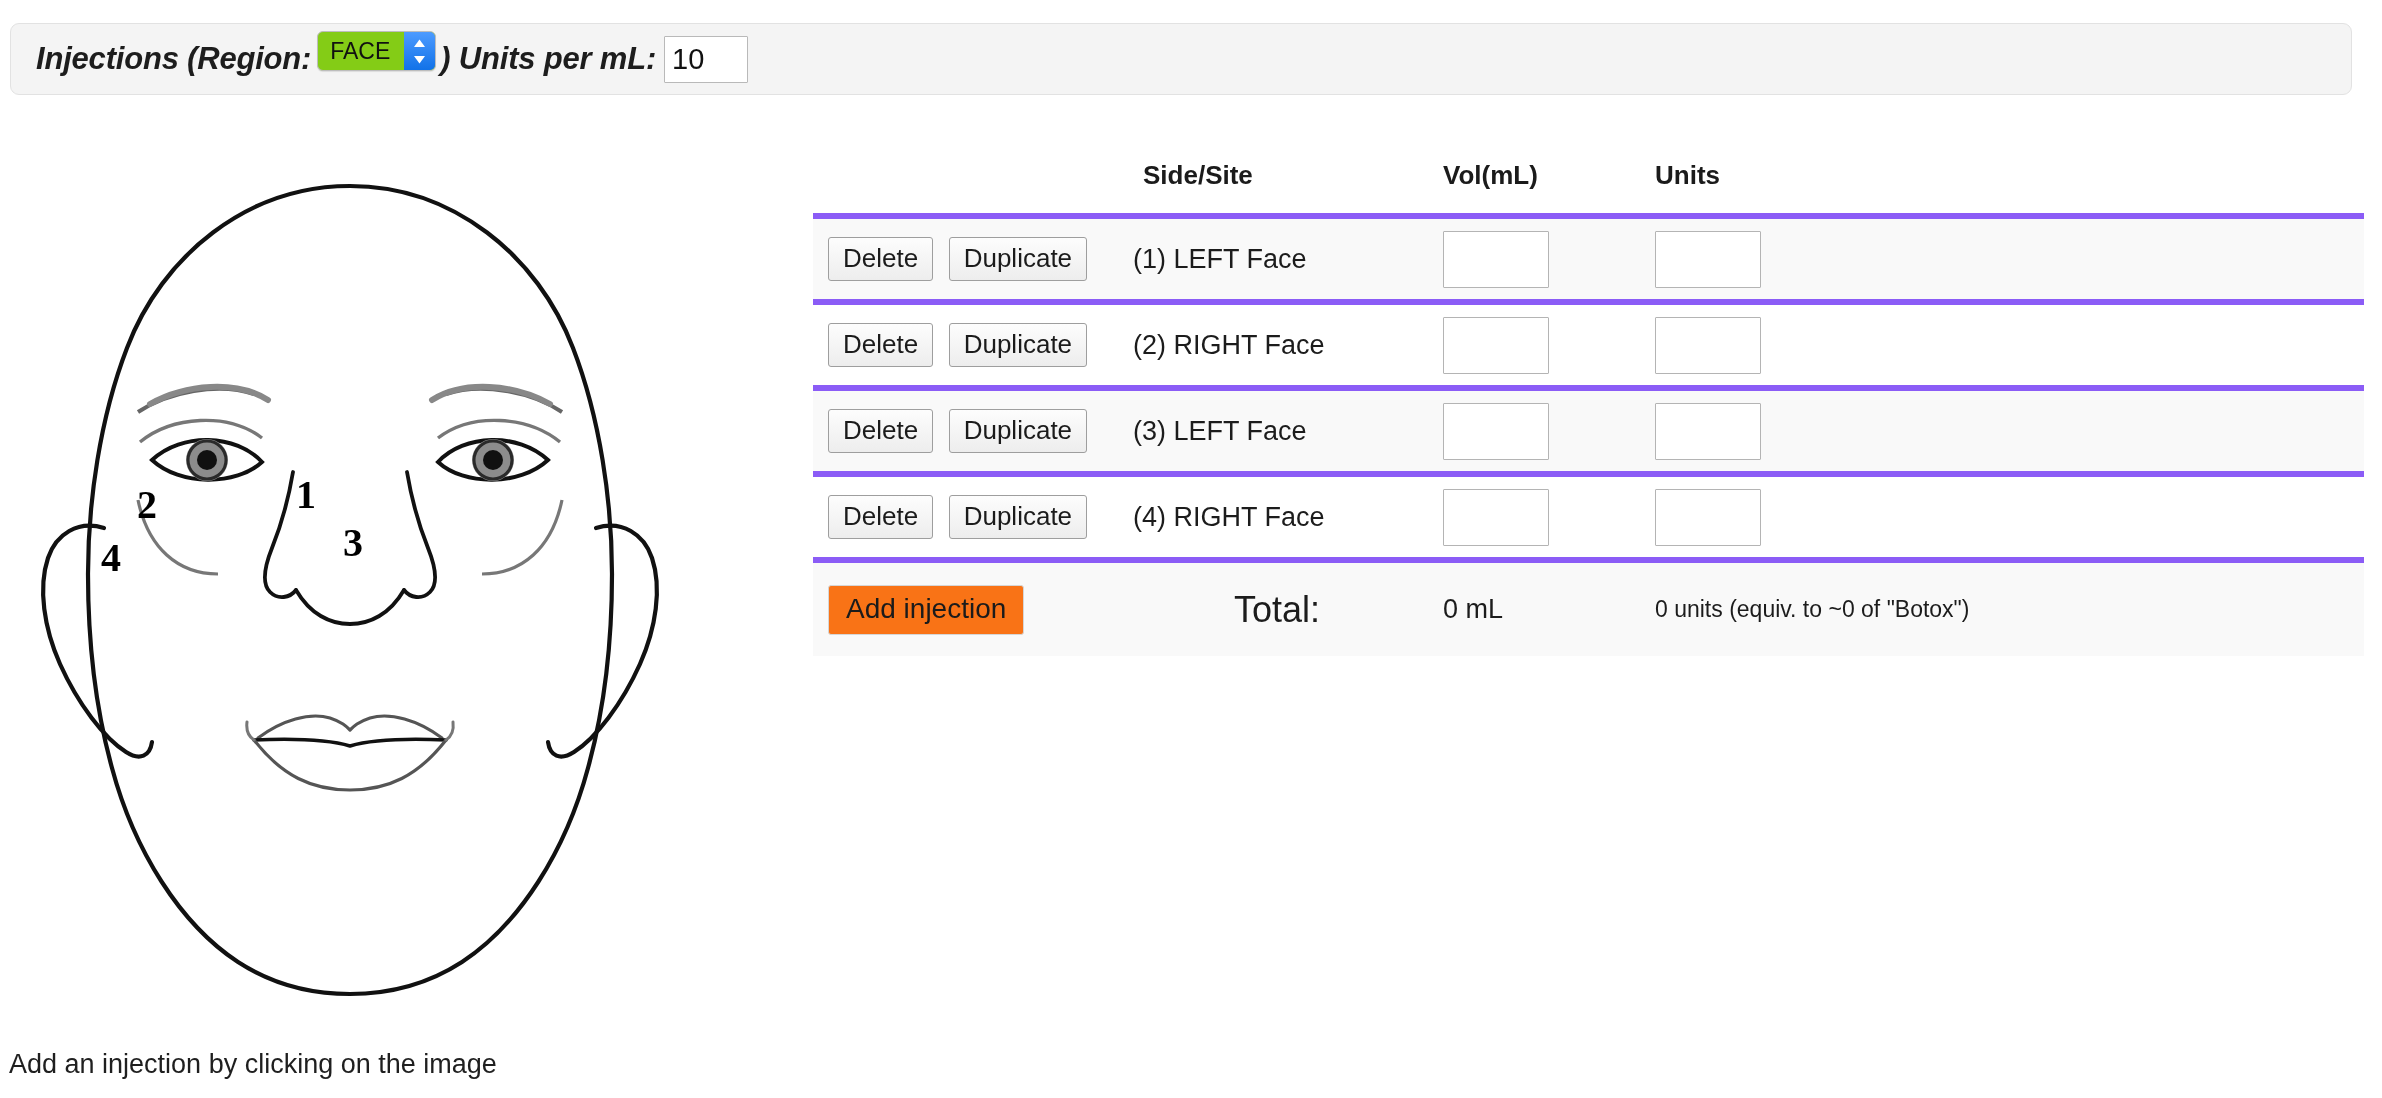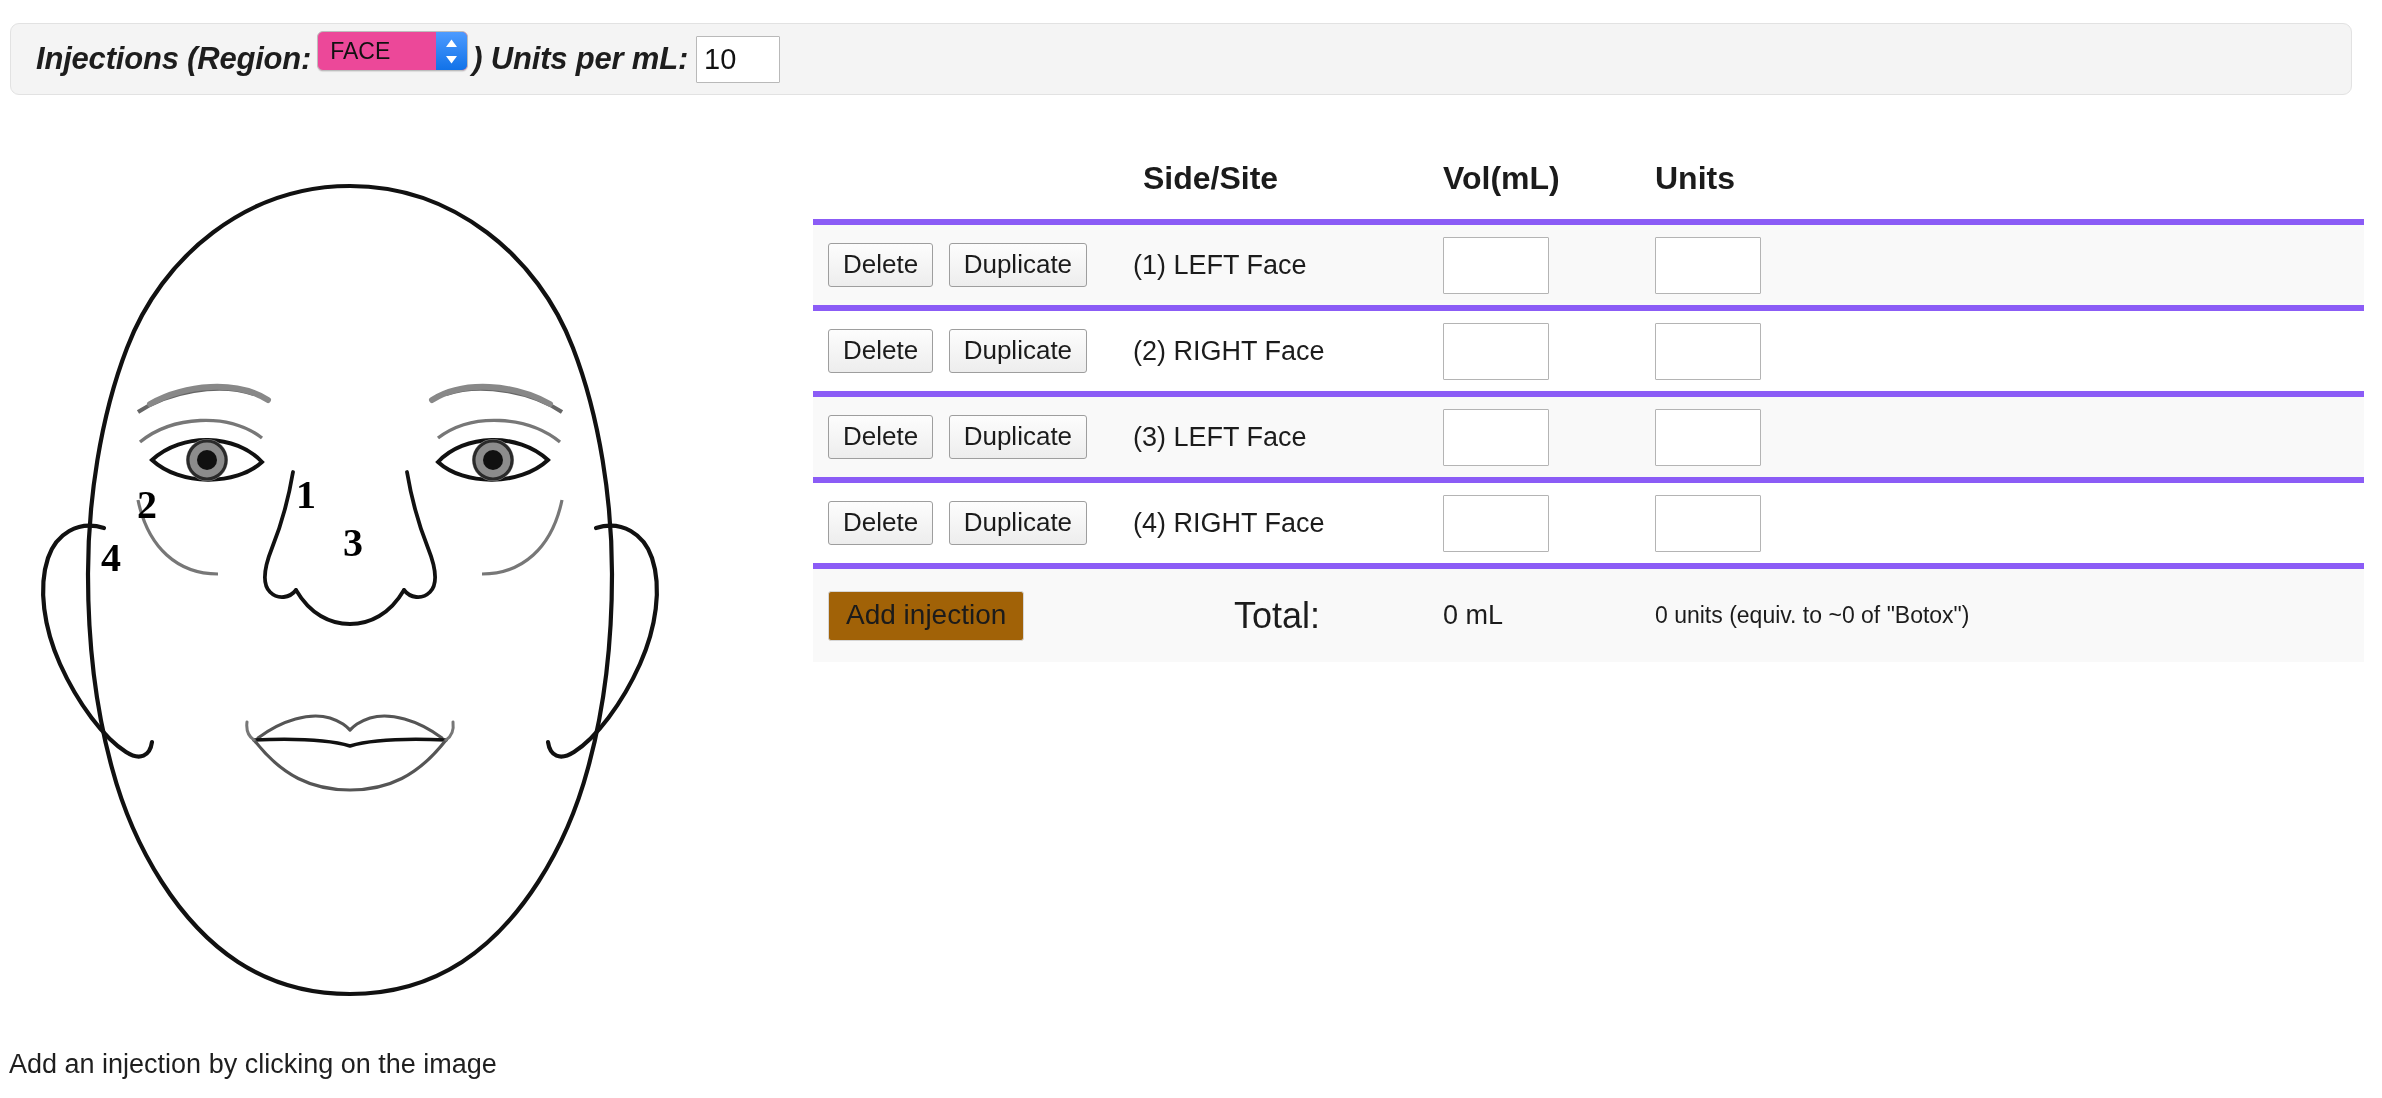--- a/index.html
+++ b/index.html
@@ -35,25 +35,24 @@
 
   
   .region-select-wrap {
     position: relative;
     display: inline-flex;
     align-items: stretch;
     height: 40px;
     margin: 0 4px 16px 6px;
     border: 1px solid #bdbdbd;
     border-radius: 6px;
-    background: #ec4899;
+    background: #84cc16;
     box-shadow: 0 1px 1px rgba(0,0,0,0.10);
     overflow: hidden;
     cursor: default;
-    gap: 32px;
   }
   .region-select-text {
     display: flex; align-items: center;
     padding: 0 14px 0 12px;
     font-size: 23px;
     color: #111;
     font-weight: normal;
     white-space: nowrap;
   }
   .region-select-stepper {
@@ -100,21 +99,21 @@
     position: absolute;
     left: 813px; top: 160px;
     width: 1551px;
     border-collapse: collapse;
     font-size: 27px;
     color: #1c1c1c;
   }
   .inj-table th {
     text-align: left;
     font-weight: bold;
-    font-size: 32px;
+    font-size: 26px;
     padding: 0 0 22px 0;
     vertical-align: bottom;
     color: #1b1b1b;
   }
   .inj-table td {
     padding: 0;
     vertical-align: middle;
     height: 86px;
   }
   .inj-table tbody tr {
@@ -139,21 +138,21 @@
     font-size: 26px;
     color: #1b1b1b;
     background: linear-gradient(#fdfdfd, #ededed);
     border: 1px solid #9e9e9e;
     border-radius: 3px;
     padding: 7px 14px 9px 14px;
     cursor: pointer;
     line-height: 1;
   }
   .btn.flat {
-    background: #a16207;
+    background: #f97316;
     border: 1px solid #d6d6d6;
     padding: 9px 17px 11px 17px;
     font-size: 28px;
   }
   .btn + .btn { margin-left: 8px; }
 
   .cell-text { white-space: nowrap; }
   .cell-side { padding-left: 10px; }
 
   .num-input {

